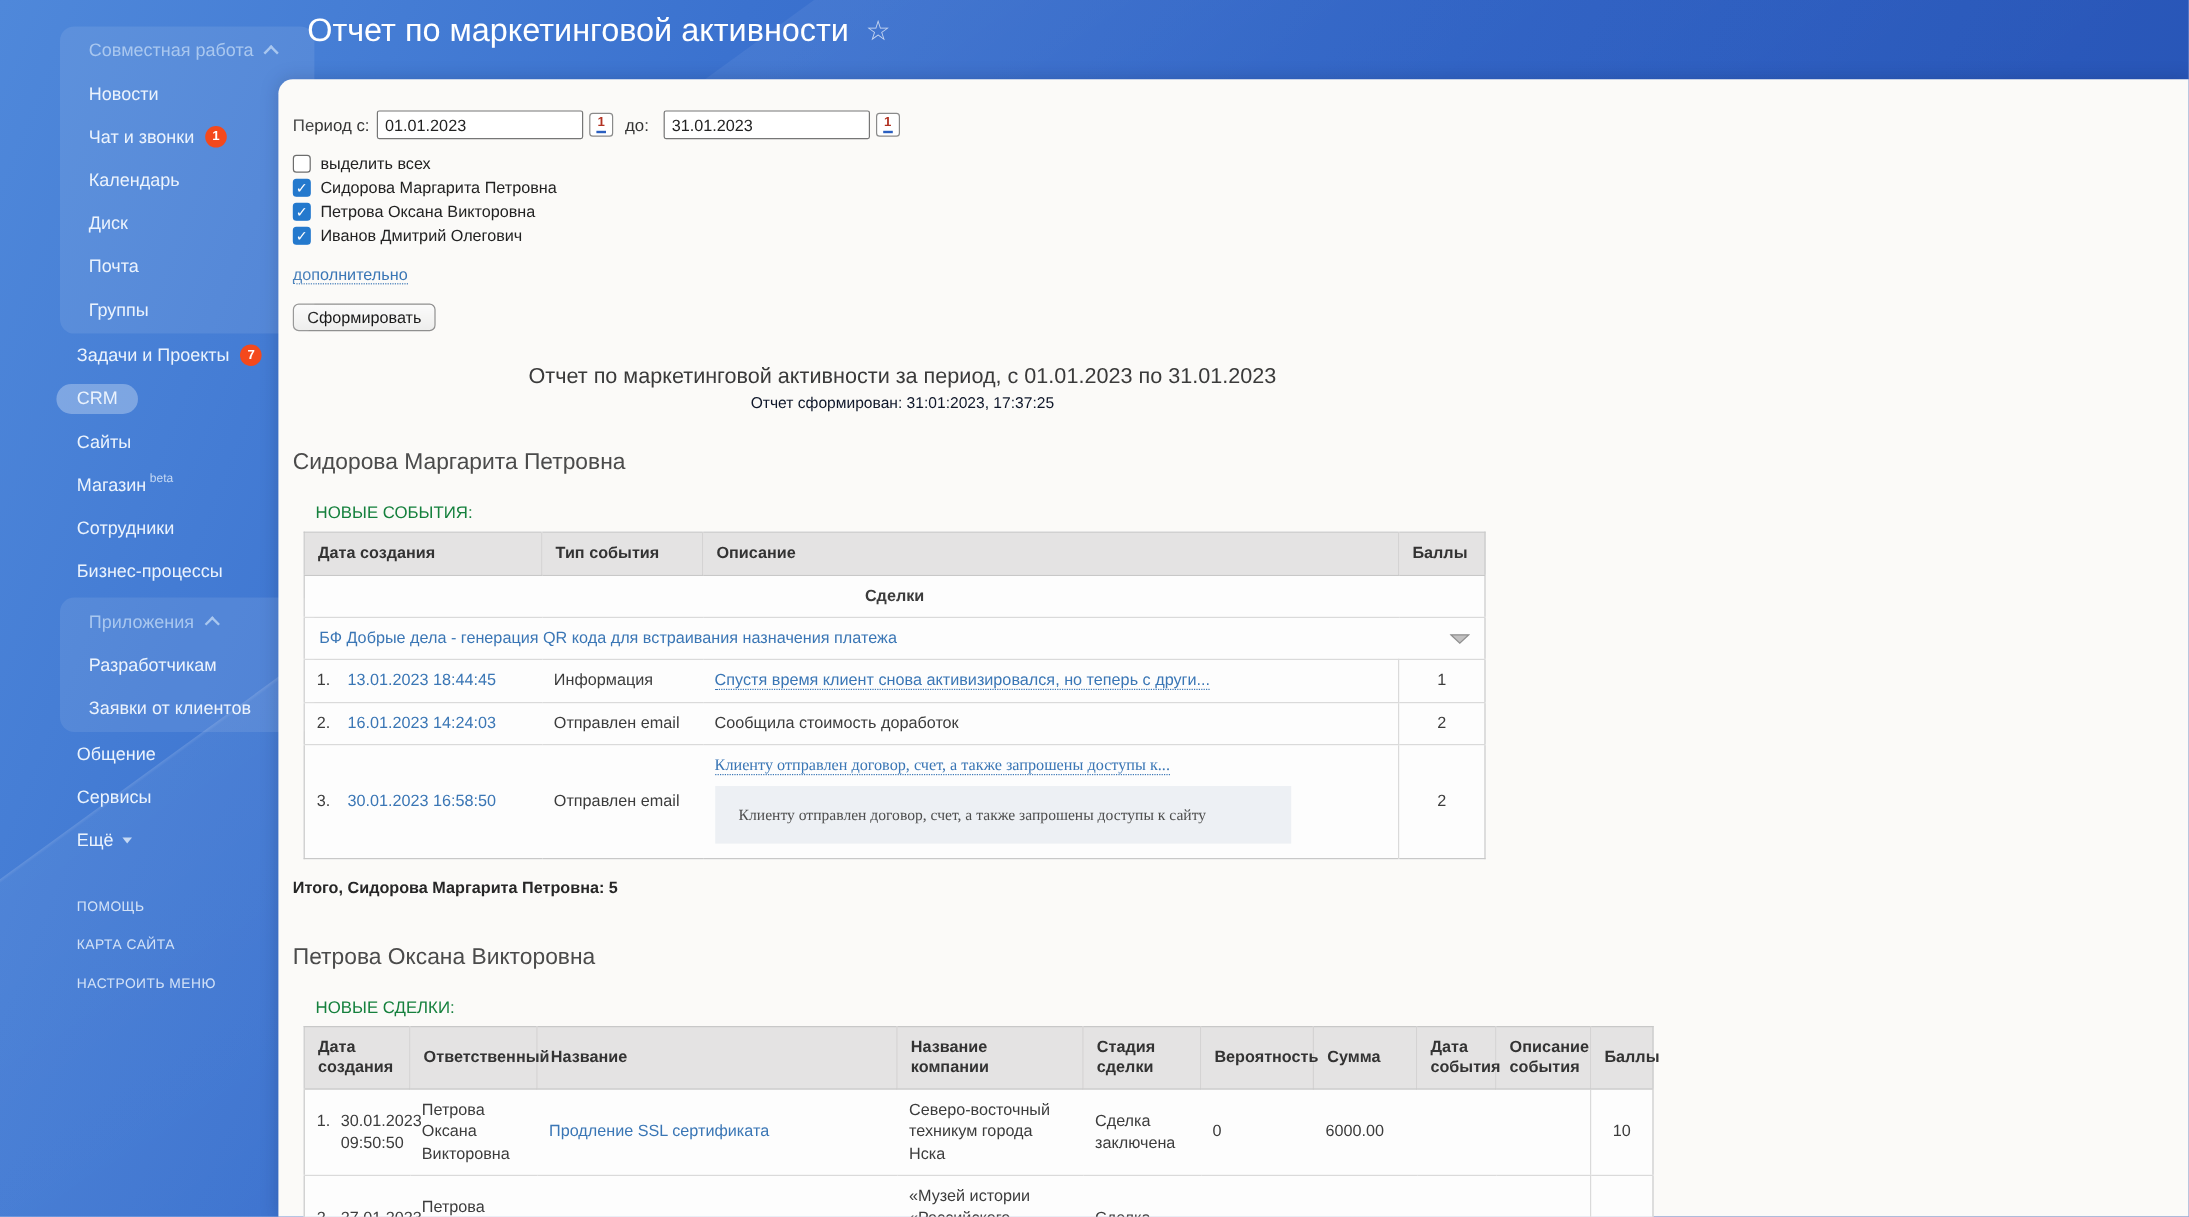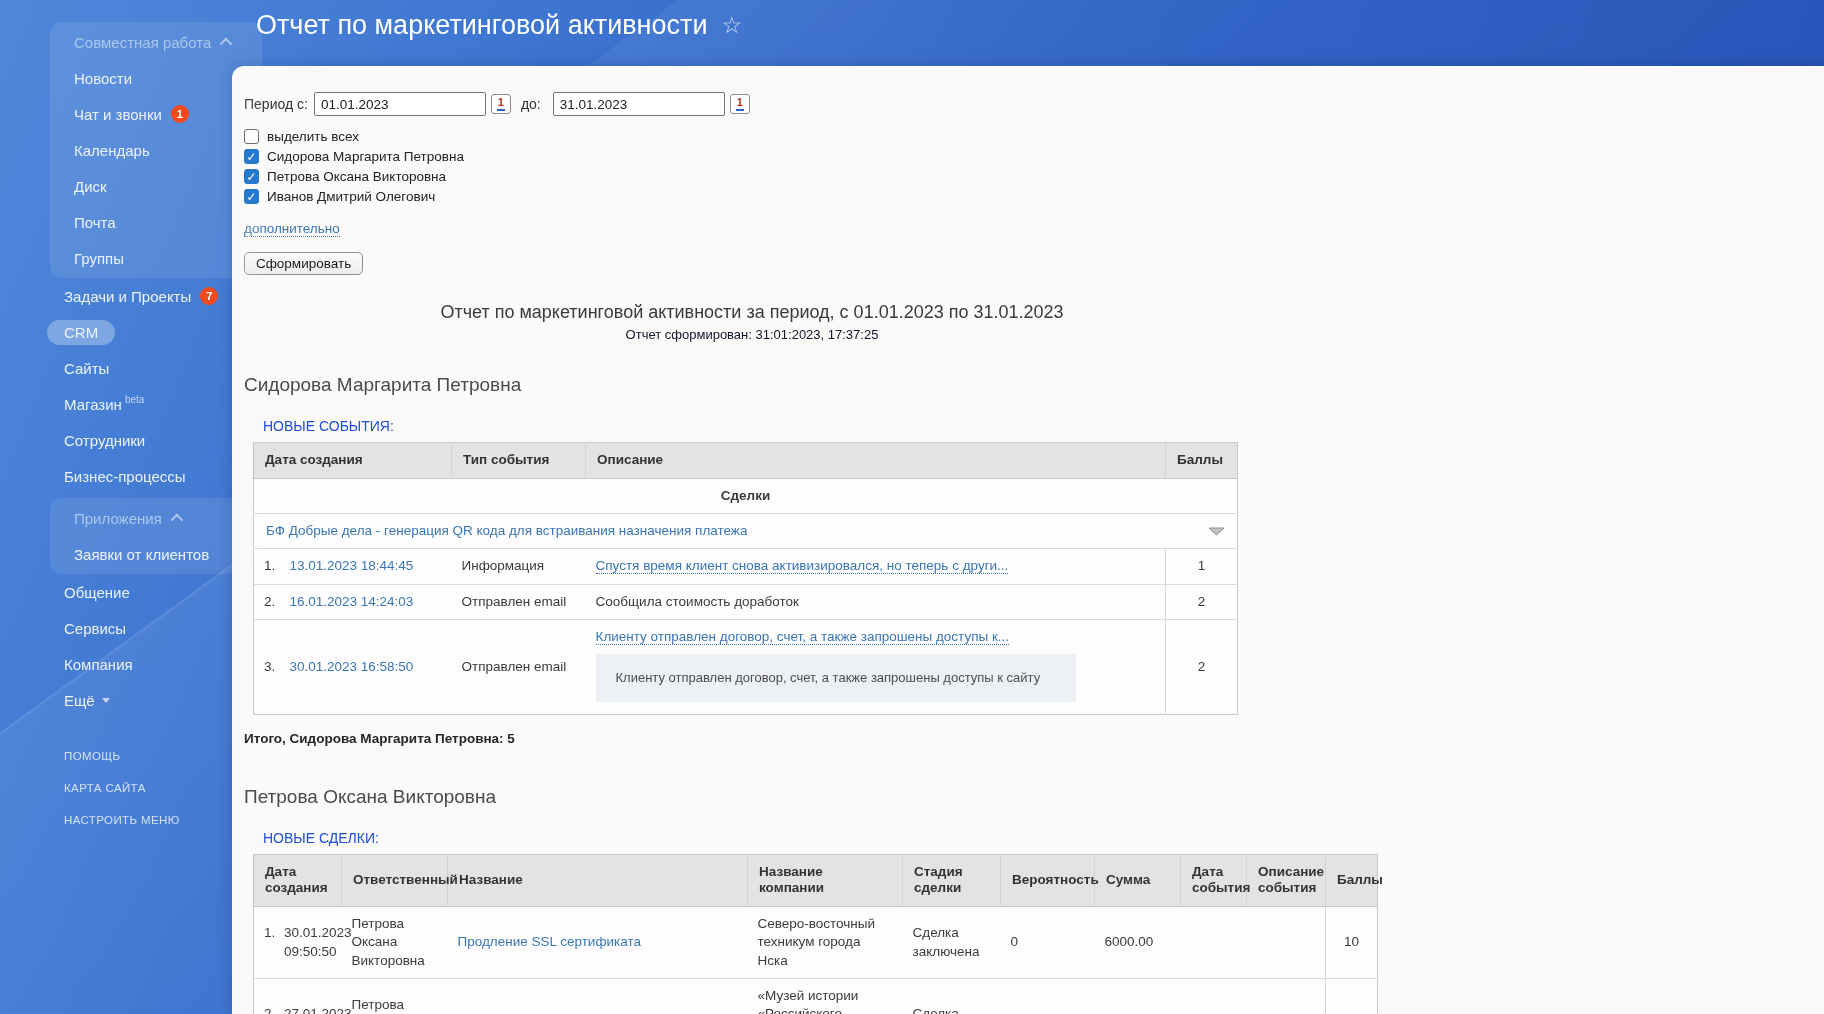--- a/index.html
+++ b/index.html
@@ -51,39 +51,39 @@
   .cbx.on{background:#0f6cc9;border:1px solid #0f6cc9;color:#fff;font-size:12px;line-height:14px;text-align:center;}
   .more-link{display:inline-block;margin-top:14px;color:#3a76b5;font-size:13.5px;border-bottom:1px dotted #3a76b5;cursor:pointer;}
   .gen-btn{display:block;margin-top:15px;font-family:"Liberation Sans",sans-serif;font-size:13.5px;color:#1a1a1a;
     background:linear-gradient(#fbfbfb,#ededec);border:1px solid #8f8f8f;border-radius:5px;padding:3px 11px;cursor:pointer;text-align:center;}
 
   
   .report{width:1016px;}
   .rep-head{margin-top:27px;text-align:center;font-size:18px;color:#3a3a3a;}
   .rep-sub{margin-top:4px;text-align:center;font-size:13px;color:#0f172a;}
   .sec-title{margin-top:32px;font-size:19px;color:#4b4b4b;}
-  .sec-sub{margin:22px 0 8px 19px;font-size:14px;color:#1d4ed8;}
+  .sec-sub{margin:22px 0 8px 19px;font-size:14px;color:#15803d;}
   table{border-collapse:collapse;background:#fdfdfd;margin-left:9px;table-layout:fixed;}
   .rtable{border:1px solid #c8c8c8;font-size:13.5px;color:#3c3c3c;}
   .rtable th{background:#e4e3e3;font-weight:bold;color:#333;text-align:left;padding:9px 11px;
     border-right:1px solid #d4d3d3;border-bottom:1px solid #c8c8c8;vertical-align:middle;line-height:1.25;}
   .rtable th:last-child{border-right:none;}
   .rtable td{padding:8px 10px;border-bottom:1px solid #dadada;vertical-align:middle;line-height:1.35;}
   .rtable tr:last-child td{border-bottom:none;}
   a.lnk{color:#3a76b5;text-decoration:none;cursor:pointer;}
   a.lnk.dotted{border-bottom:1px dotted #3a76b5;}
   .t-events{width:984px;}
   .group-row td{text-align:center;font-weight:bold;}
   .deal-row td{padding:8px 12px;}
   .deal-flex{display:flex;align-items:center;}
   .deal-flex .sp{flex:1;}
   .tri-icon{cursor:pointer;display:inline-block;line-height:0;}
   .score-col{border-left:1px solid #dadada !important;text-align:center;}
   .tip-box{margin:8px 0 4px;background:#edf0f4;color:#4e4e4e;font-size:13px;padding:15px 20px;width:440px;}
-  .desc-top{padding-top:2px;}
+  .desc-top{padding-top:2px;font-family:Liberation Serif, serif;}
   .total{margin-top:16px;font-size:13.5px;font-weight:bold;color:#262626;}
   .t-deals{width:1124px;}
   .numdate{display:flex;}
   .row-num{width:20px;flex:none;}
   .nd-txt{flex:1;}
 </style>
 </head>
 <body>
 
 <div class="streak"></div>
@@ -136,31 +136,31 @@
   <div class="side-item">
       <span>Бизнес-процессы</span>
     </div>
   <div style="height:4px"></div>
   <div class="side-group">
     <div class="side-item side-section">
       <span>Приложения</span>
       <span class="chev"></span>
     </div>
     <div class="side-item">
+        <span>Разработчикам</span>
+      </div>
+    <div class="side-item">
         <span>Заявки от клиентов</span>
       </div>
   </div>
   <div class="side-item">
       <span>Общение</span>
     </div>
   <div class="side-item">
       <span>Сервисы</span>
-    </div>
-  <div class="side-item">
-      <span>Компания</span>
     </div>
   <div class="side-item">
     <span>Ещё</span>
     <span class="caret-down"></span>
   </div>
   <div class="side-foot">
     <div class="side-item">
         <span>ПОМОЩЬ</span>
       </div>
     <div class="side-item">

